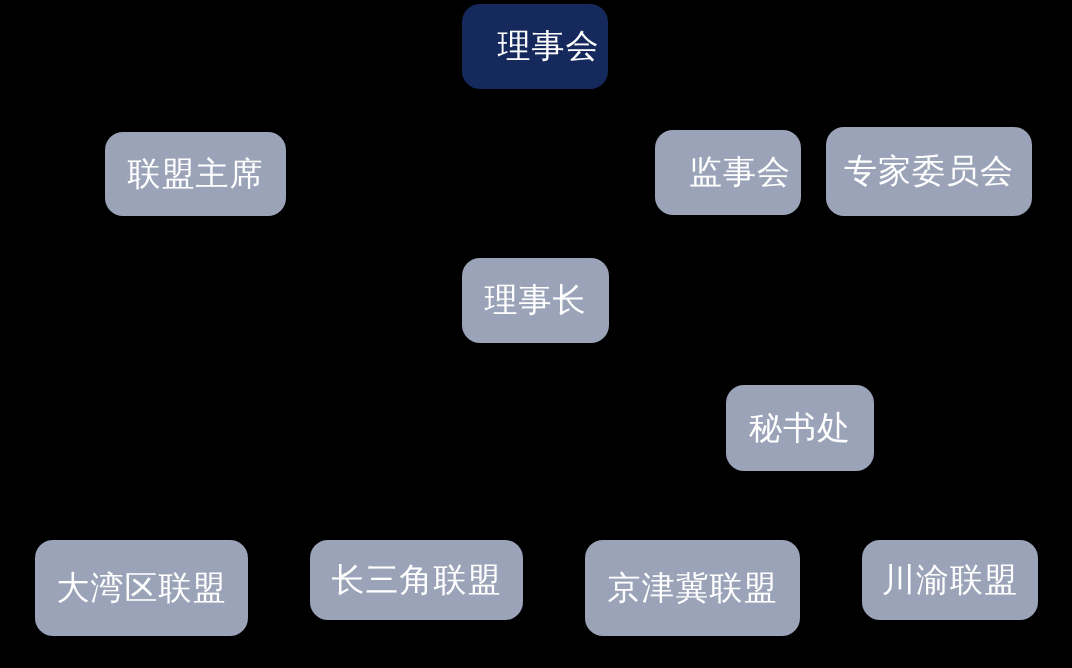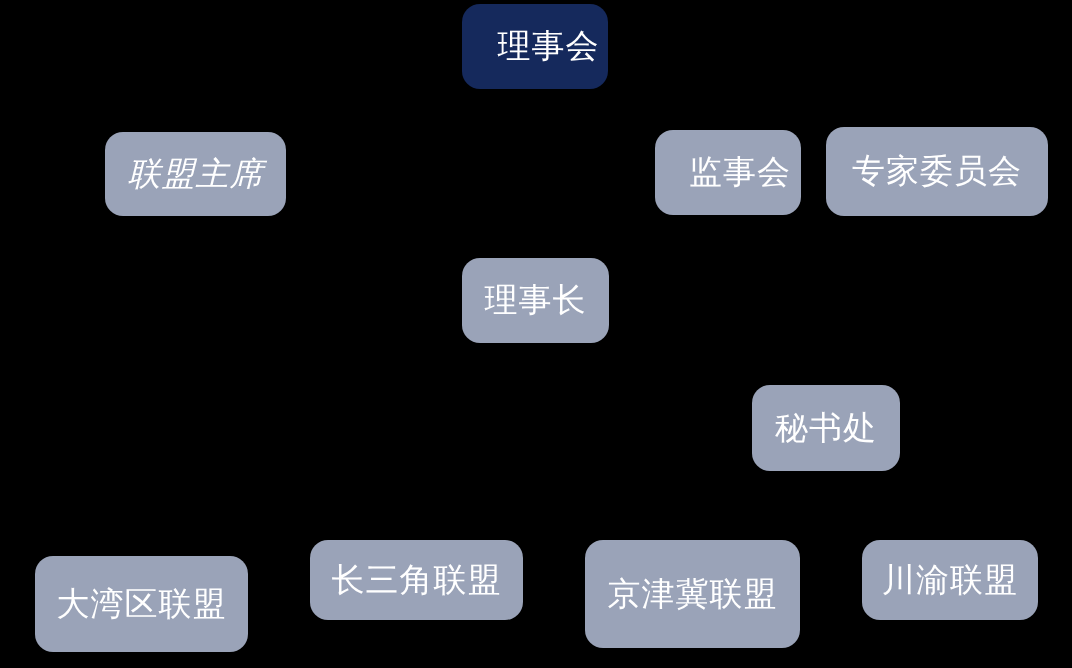--- a/index.html
+++ b/index.html
@@ -29,28 +29,28 @@
     font-weight: 500;
     letter-spacing: 1px;
     white-space: nowrap;
     box-sizing: border-box;
   }
   .node.primary   { background: #15295c; padding-left: 27px; }
   .node.secondary { background: #9aa3b8; }
 
   
   .n0 { left: 462px; top: 4px;   width: 146px; height: 85px; }
-  .n1 { left: 105px; top: 132px; width: 181px; height: 84px; font-style: italic; }
+  .n1 { left: 105px; top: 132px; width: 181px; height: 84px; }
   .n2 { left: 655px; top: 130px; width: 146px; height: 85px; padding-left: 24px; }
-  .n3 { left: 826px; top: 127px; width: 222px; height: 89px; }
+  .n3 { left: 826px; top: 127px; width: 206px; height: 89px; }
   .n4 { left: 462px; top: 258px; width: 147px; height: 85px; }
-  .n5 { left: 752px; top: 385px; width: 148px; height: 86px; }
-  .n6 { left: 35px;  top: 540px; width: 213px; height: 96px; margin-top: 16px; }
+  .n5 { left: 726px; top: 385px; width: 148px; height: 86px; }
+  .n6 { left: 35px;  top: 540px; width: 213px; height: 96px; }
   .n7 { left: 310px; top: 540px; width: 213px; height: 80px; }
-  .n8 { left: 585px; top: 540px; width: 215px; height: 108px; }
+  .n8 { left: 585px; top: 540px; width: 215px; height: 96px; }
   .n9 { left: 862px; top: 540px; width: 176px; height: 80px; }
 </style>
 </head>
 <body>
 
 <div class="org-chart">
   <div class="node primary n0">理事会</div>
 
   <div class="node secondary n1">联盟主席</div>
 

